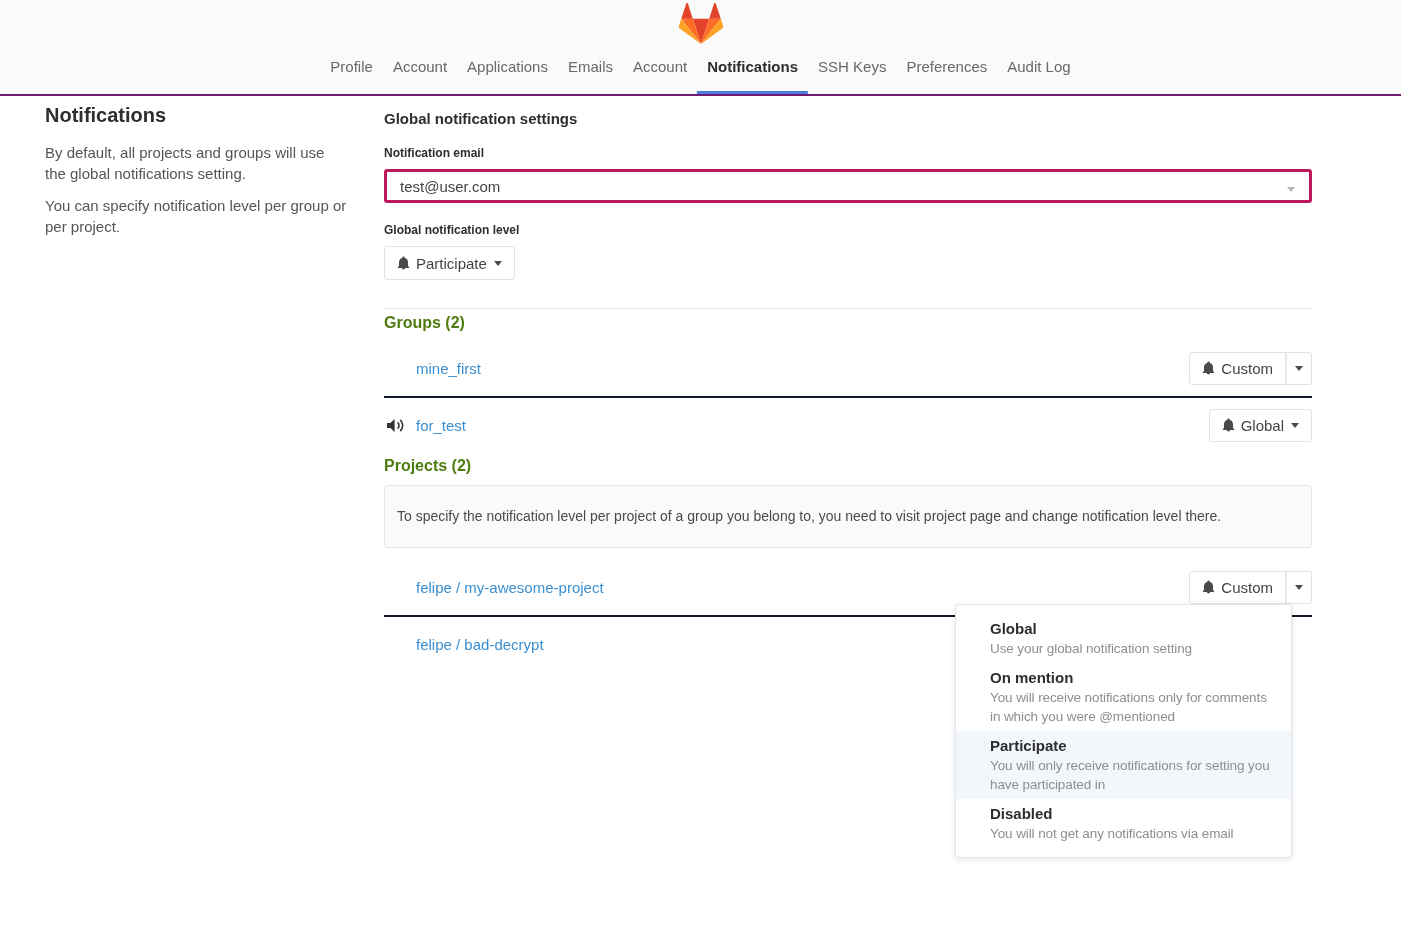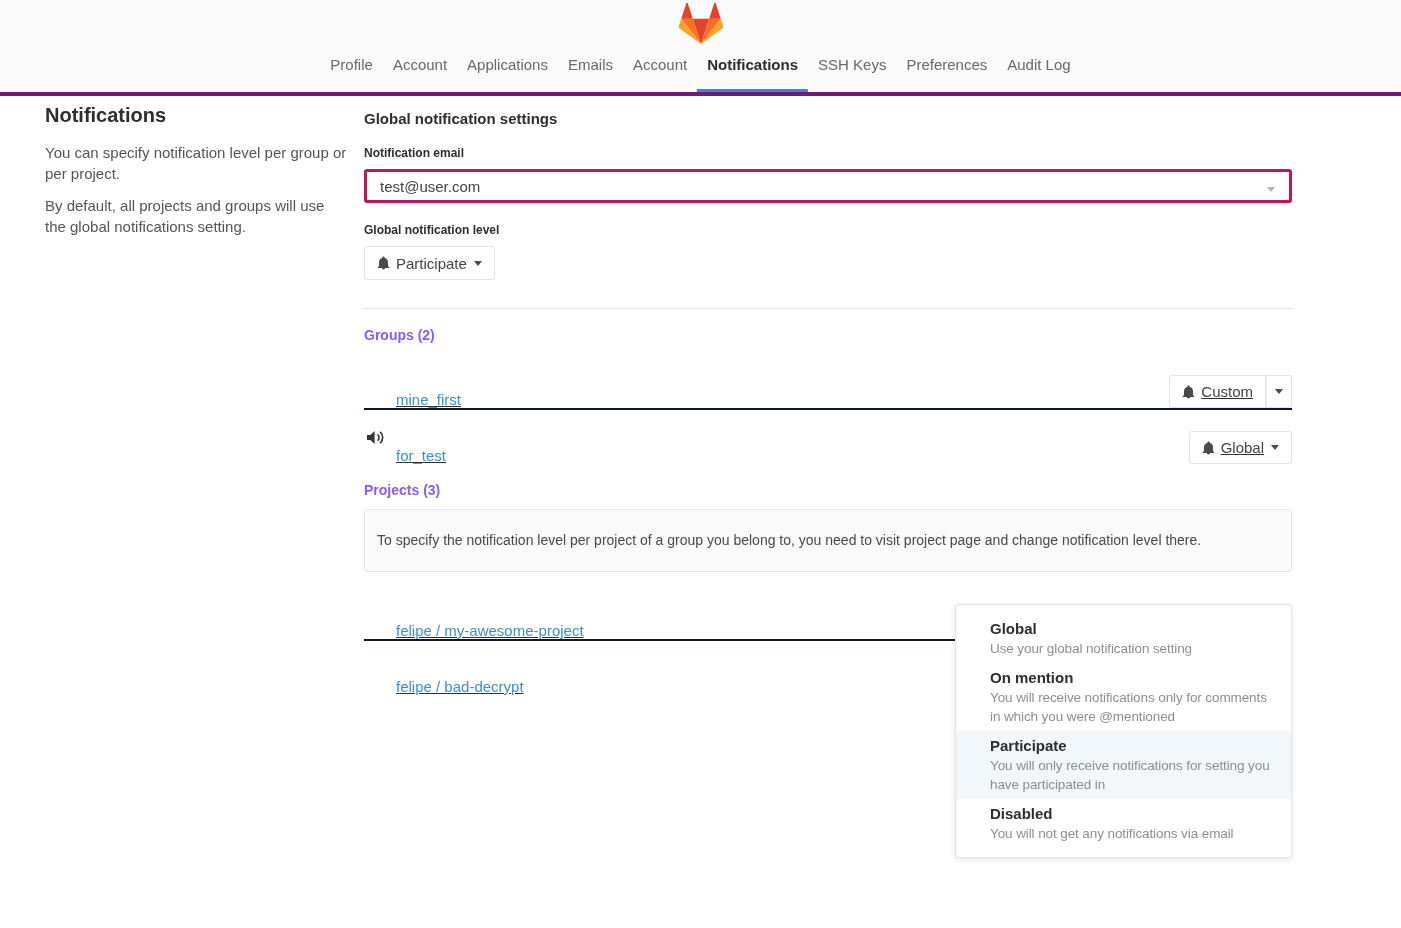--- a/index.html
+++ b/index.html
@@ -10,21 +10,21 @@
     font-family: "Liberation Sans", sans-serif;
     color: #333;
     overflow: hidden;
   }
 
   
   .site-header {
     position: absolute; top: 0; left: 0;
     width: 1401px; height: 96px;
     background: #fafafa;
-    border-bottom: 4px solid #701a75;
+    border-bottom: 2px solid #701a75;
   }
   .logo {
     position: absolute; top: 3px; left: 50%;
     transform: translateX(-50%);
     width: 45px; height: 41px;
   }
   .tabs {
     position: absolute; bottom: 0; left: 50%;
     transform: translateX(-50%);
     display: flex; white-space: nowrap;
@@ -49,21 +49,21 @@
     font-size: 20px; font-weight: 700; color: #2e2e2e;
     margin-bottom: 15px;
   }
   .sidebar p {
     font-size: 15px; line-height: 21px; color: #555;
     margin-bottom: 11px;
   }
 
   
   .main {
-    position: absolute; left: 364px; top: 96px; width: 928px;
+    position: absolute; left: 384px; top: 96px; width: 928px;
   }
   .section-title {
     padding-top: 13px;
     font-size: 15px; font-weight: 700; line-height: 20px; color: #2e2e2e;
   }
   .field-label {
     margin-top: 14px;
     font-size: 12px; font-weight: 700; line-height: 20px; color: #2e2e2e;
   }
   .field-label.second { margin-top: 17px; }
@@ -97,28 +97,28 @@
     border-left: 4px solid transparent; border-right: 4px solid transparent;
     border-top: 5px solid #4a4a4a;
   }
 
   .rule {
     margin-top: 28px;
     border: none; border-top: 1px solid #e5e5e5; height: 0;
   }
 
   .list-title {
-    margin-top: 16px;
-    font-size: 14px; font-weight: 700; line-height: 20px; color: #8b5cf6;
+    margin-top: 4px;
+    font-size: 16px; font-weight: 700; line-height: 20px; color: #4d7c0f;
   }
   .rows { list-style: none; margin-top: 7px; }
   .rows.projects { margin-top: 11px; }
   .row {
-    height: 56px; display: flex; align-items: flex-end;
-    position: relative; padding-left: 32px; text-decoration: underline;
+    height: 56px; display: flex; align-items: center;
+    position: relative; padding-left: 32px;
   }
   .row + .row { border-top: 2px solid #0f172a; }
   .row-icon {
     position: absolute; left: 3px; top: 20px;
     width: 19px; height: 15px;
   }
   .row-icon path, .row-icon polygon { fill: #333; }
   .row-icon .wave { fill: none; stroke: #333; stroke-width: 1.6; }
   .item-link {
     font-size: 15px; color: #3b8fd0; text-decoration: none; cursor: pointer;
@@ -179,22 +179,22 @@
     <div class="tab">Account</div>
     <div class="tab active">Notifications</div>
     <div class="tab">SSH Keys</div>
     <div class="tab">Preferences</div>
     <div class="tab">Audit Log</div>
   </nav>
 </div>
 
 <aside class="sidebar">
   <h2 class="sidebar-title">Notifications</h2>
+  <p>By default, all projects and groups will use the global notifications setting.</p>
   <p>You can specify notification level per group or per project.</p>
-  <p>By default, all projects and groups will use the global notifications setting.</p>
 </aside>
 
 <main class="main">
 
   <h4 class="section-title">Global notification settings</h4>
 
   <div class="field-label">Notification email</div>
   <div class="select-box">
     <span>test@user.com</span>
     <span class="select-caret"></span>
@@ -239,21 +239,21 @@
           <svg class="bell" viewBox="0 0 16 16">
               <path d="M8 16c1.25 0 2-.75 2-1.75H6C6 15.25 6.75 16 8 16zm5.6-4.2V7.3c0-2.6-1.4-4.8-3.9-5.4l-.2-.4C9.4.7 8.8 0 8 0S6.6.7 6.5 1.5v.4C4 2.5 2.4 4.7 2.4 7.3v4.5L1 13.2c-.4.5 0 1.1.6 1.1h12.8c.6 0 1-.6.6-1.1l-1.4-1.4z"></path>
             </svg>
           <span>Global</span>
           <span class="caret-down"></span>
         </button>
       </span>
     </li>
   </ul>
 
-  <h4 class="list-title">Projects (3)</h4>
+  <h4 class="list-title">Projects (2)</h4>
   <div class="notice">To specify the notification level per project of a group you belong to, you need to visit project page and change notification level there.</div>
   <ul class="rows projects">
     <li class="row">
       <a class="item-link">felipe / my-awesome-project</a>
       <span class="row-action split">
         <button class="btn btn-main">
           <svg class="bell" viewBox="0 0 16 16">
               <path d="M8 16c1.25 0 2-.75 2-1.75H6C6 15.25 6.75 16 8 16zm5.6-4.2V7.3c0-2.6-1.4-4.8-3.9-5.4l-.2-.4C9.4.7 8.8 0 8 0S6.6.7 6.5 1.5v.4C4 2.5 2.4 4.7 2.4 7.3v4.5L1 13.2c-.4.5 0 1.1.6 1.1h12.8c.6 0 1-.6.6-1.1l-1.4-1.4z"></path>
             </svg>
           <span>Custom</span>

